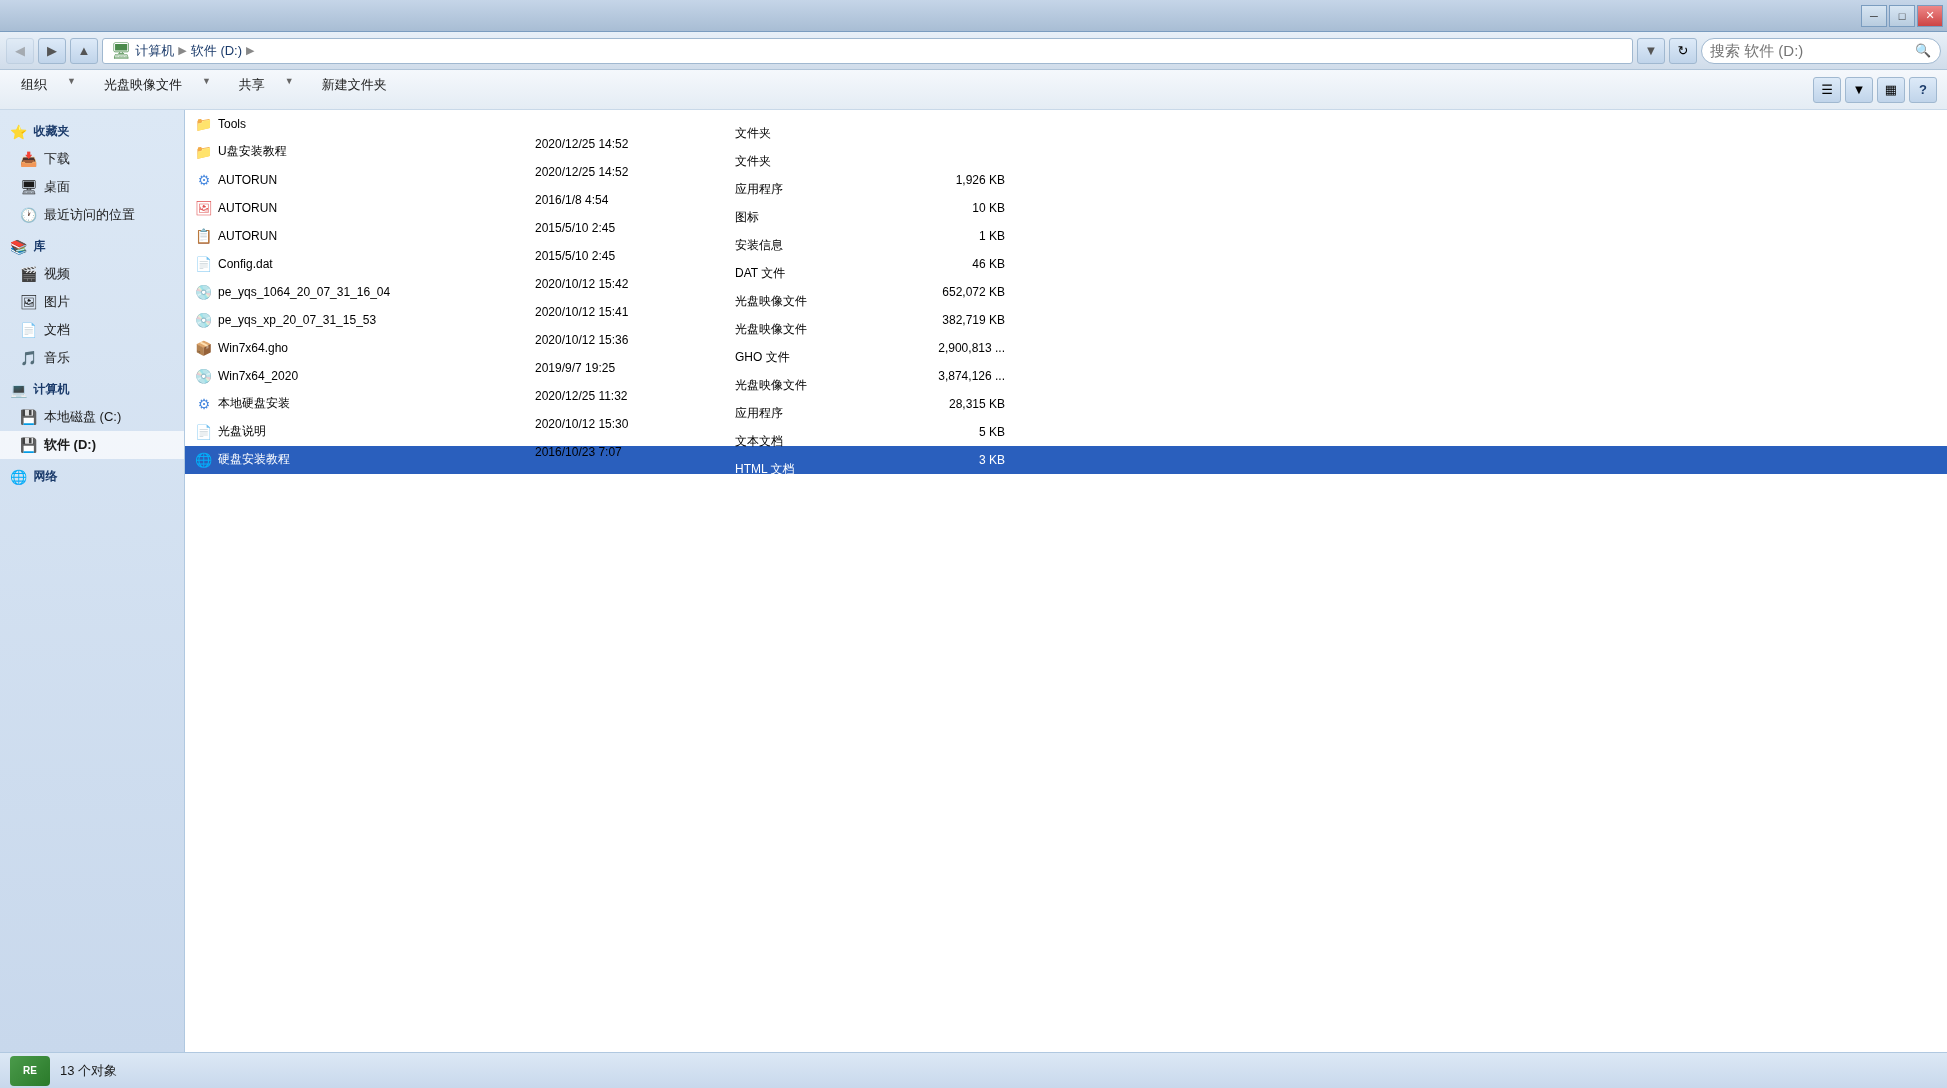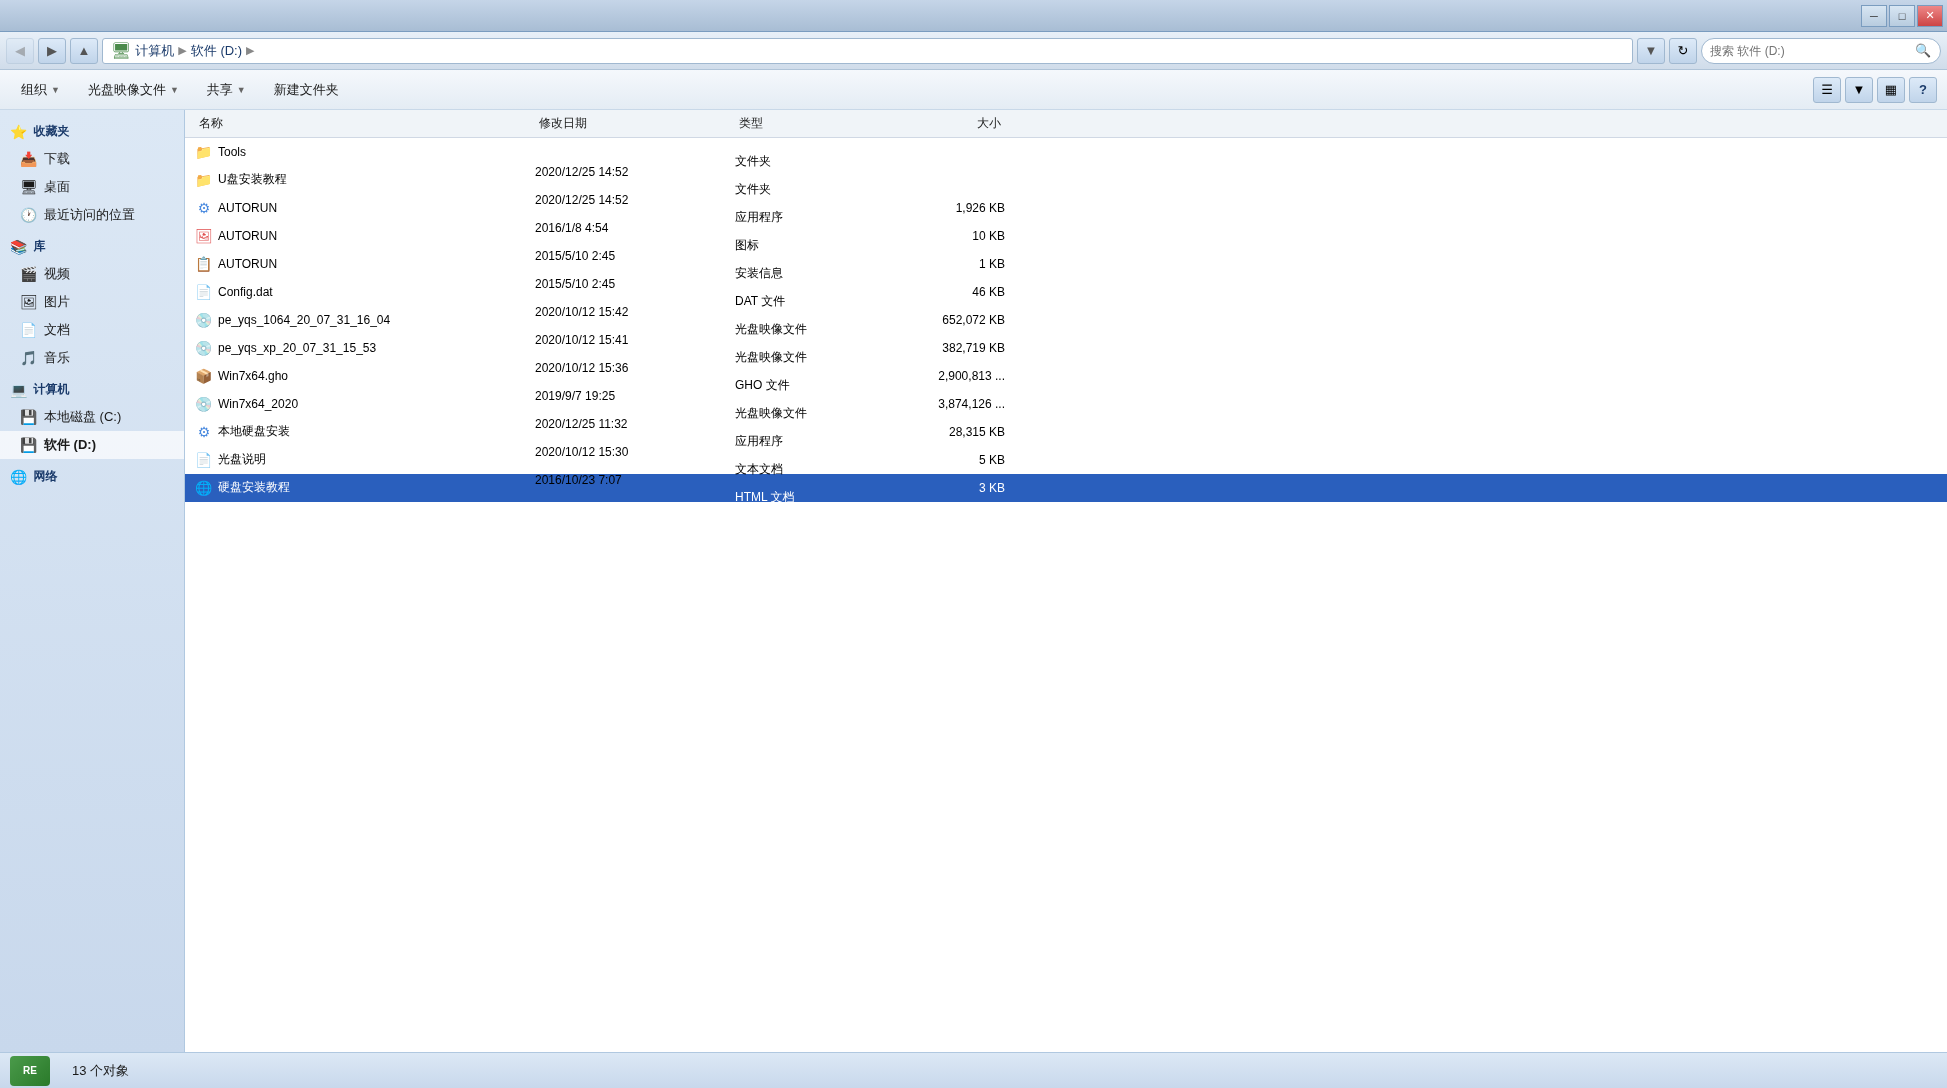--- a/index.html
+++ b/index.html
@@ -102,21 +102,21 @@
       display: flex;
       align-items: center;
       padding: 0 8px;
       background: #fff;
       gap: 4px;
     }
     .search-bar input {
       border: none;
       outline: none;
       flex: 1;
-      font-size: 12px;
+      font-size: 15px;
       color: #888;
       background: transparent;
       font-family: inherit;
     }
     .search-icon-btn {
       color: #667;
       font-size: 13px;
       cursor: pointer;
     }
 
@@ -131,22 +131,21 @@
       border-bottom: 1px solid #c8d8e8;
     }
     .toolbar-btn {
       height: 30px;
       padding: 0 10px;
       border: 1px solid transparent;
       background: transparent;
       border-radius: 3px;
       cursor: pointer;
       display: flex;
-      align-items: center;
-      gap: 4px;
+      gap: 20px;
       font-size: 13px;
       font-family: inherit;
       color: #1a1a1a;
     }
     .toolbar-btn-arrow { font-size: 9px; color: #666; }
     .toolbar-spacer { flex: 1; }
     .toolbar-right {
       display: flex;
       align-items: center;
       gap: 4px;
@@ -306,21 +305,21 @@
     }
 
     
     .status-bar {
       height: 36px;
       background: linear-gradient(to bottom, #dce8f5, #c8d8ec);
       border-top: 1px solid #b0c8e0;
       display: flex;
       align-items: center;
       padding: 0 10px;
-      gap: 22px;
+      gap: 10px;
     }
     .status-logo {
       width: 40px;
       height: 30px;
       background: linear-gradient(135deg, #4a9a4a, #2a7a2a);
       border-radius: 4px;
       display: flex;
       align-items: center;
       justify-content: center;
       color: #fff;
@@ -474,26 +473,20 @@
     <div class="sidebar-section">
       <div class="sidebar-section-header">
         <span class="section-icon">🌐</span>
         <span>网络</span>
       </div>
     </div>
   </div>
 
   <div class="file-area">
 
-    <div class="col-headers">
-      <div class="col-header col-name">名称</div>
-      <div class="col-header col-date">修改日期</div>
-      <div class="col-header col-type">类型</div>
-      <div class="col-header col-size">大小</div>
-    </div>
 
     <div class="file-list" id="file-list-container">
     <div class="file-row">
     <div class="file-cell file-name-cell">
       <span class="file-icon" style="color:#f0c040">📁</span>
       <span>Tools</span>
     </div>
     <div class="file-cell file-date-cell">2020/12/25 14:52</div>
     <div class="file-cell file-type-cell">文件夹</div>
     <div class="file-cell file-size-cell"></div>

